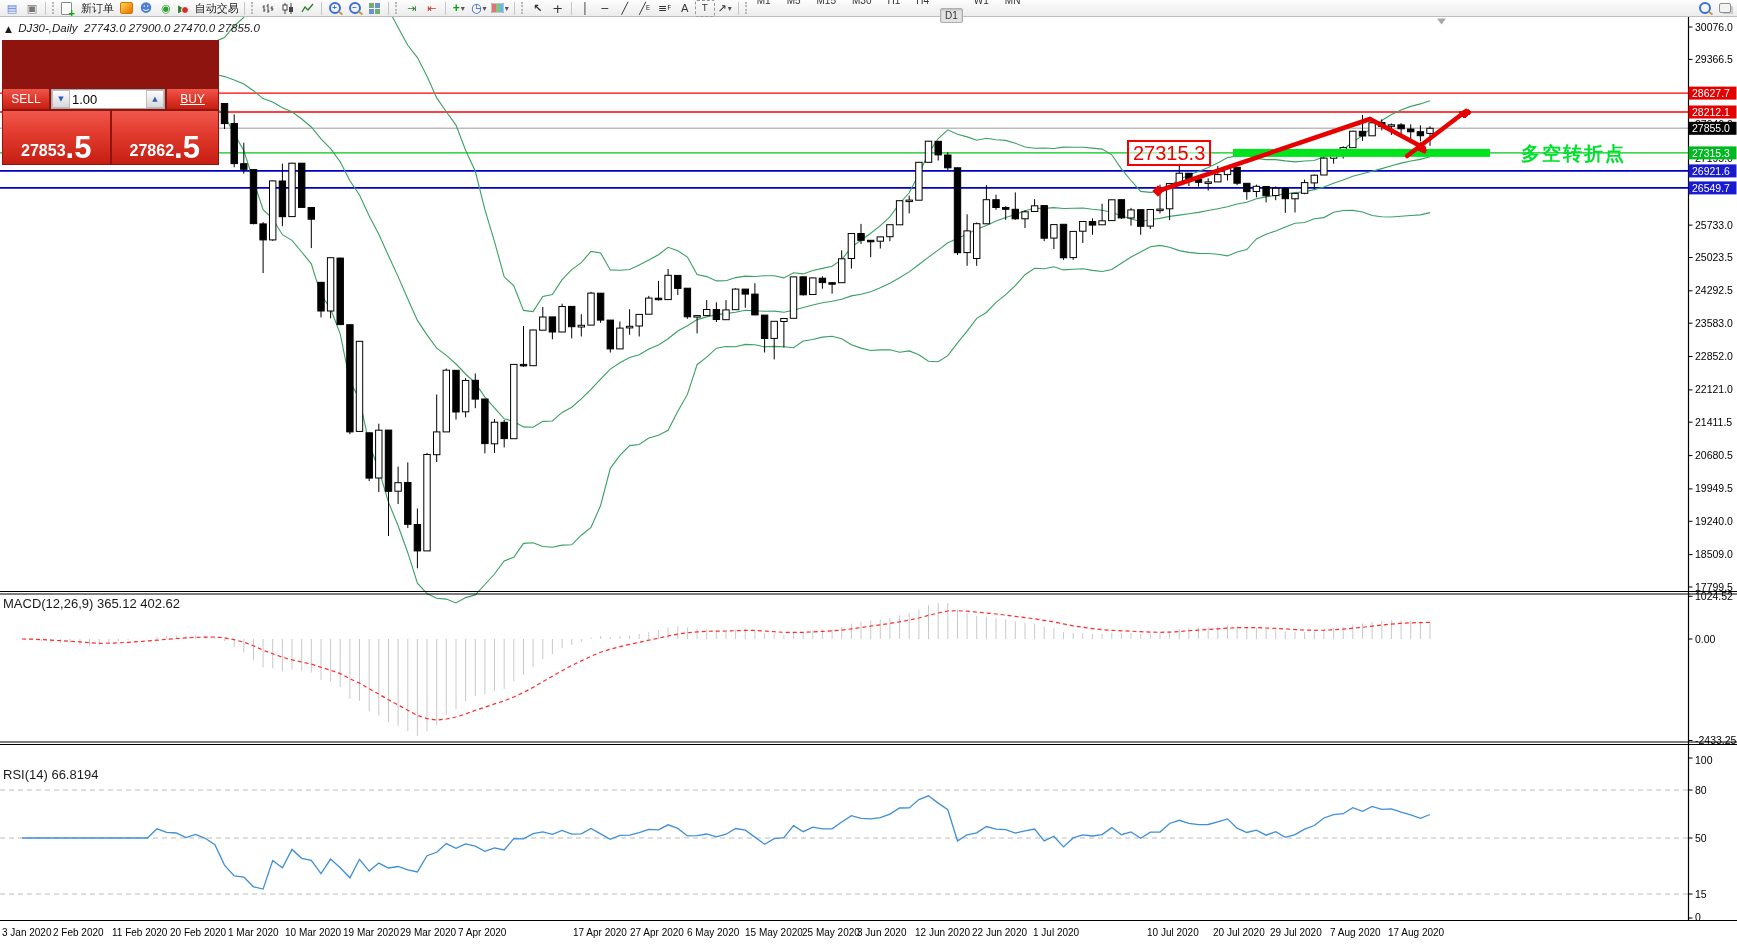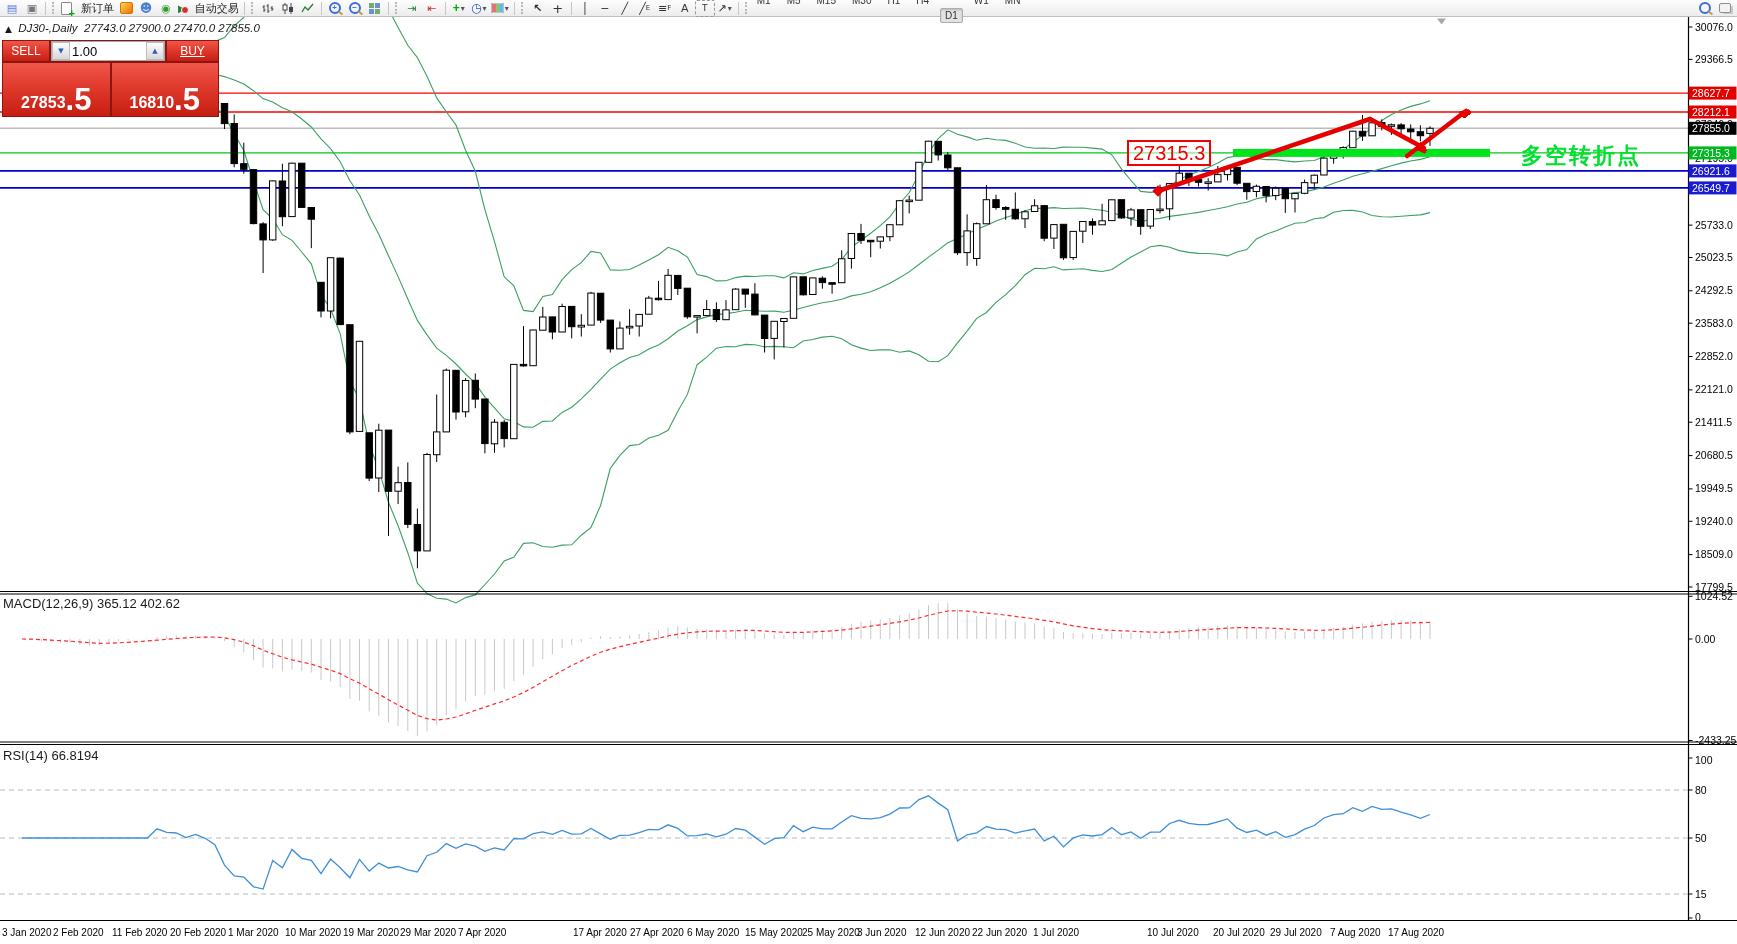--- a/index.html
+++ b/index.html
@@ -26,37 +26,37 @@
   .tf{font-size:10px;color:#333;padding:1px 4px;border:1px solid transparent;border-radius:2px;}
   .tf.active{background:#e3e3e3;border:1px solid #aeaeae;box-shadow:inset 0 1px 2px rgba(0,0,0,.2);margin-top:15px;}
   .glyph{font-family:"DejaVu Sans",sans-serif;}
   .right-group{margin-left:auto;display:flex;align-items:center;}
   
   #chart-svg{position:absolute;left:0;top:0;z-index:1;}
   #quote-title{position:absolute;left:5px;top:22px;font-size:11.5px;color:#1a1a1a;z-index:4;white-space:nowrap;font-style:italic;}
   #quote-title .arr{font-size:9px;margin-right:3px;}
   
   #oc-panel{position:absolute;left:2px;top:40px;width:217px;z-index:10;background:#8e1410;padding:1px;box-sizing:border-box;}
-  .oc-row1{display:flex;gap:2px;height:20px;}
+  .oc-row1{display:flex;gap:2px;height:20px;margin-top:48px;}
   .oc-btn{flex:0 0 46px;display:flex;align-items:center;justify-content:center;color:#fff;font-size:12px;
     background:linear-gradient(#f0564a,#e03a2d 45%,#c61e12);cursor:pointer;}
   .oc-btn.buy{flex:0 0 51px;text-decoration:underline;}
   .oc-spin{flex:1;display:flex;background:#fff;border:1px solid #a9a9a9;}
   .spin-btn{width:16px;display:flex;align-items:center;justify-content:center;font-size:7px;color:#2b5fb4;
     background:linear-gradient(#fdfdfd,#d8d8d8);border:1px solid #bdbdbd;cursor:pointer;}
   .oc-vol{flex:1;border:none;outline:none;font-size:13px;padding-right:5px;width:40px;font-family:inherit;}
   .oc-row2{display:flex;gap:2px;height:53px;margin-top:2px;}
   .oc-price{flex:1;display:flex;align-items:flex-end;justify-content:center;color:#fff;
     background:linear-gradient(#f0564a,#e03a2d 45%,#c61e12);padding-bottom:3px;cursor:pointer;}
   .oc-price .sm{font-size:16px;font-weight:bold;line-height:20px;}
   .oc-price .big{font-size:31px;font-weight:bold;line-height:26px;}
   .ind-label{position:absolute;left:3px;font-size:13px;color:#1a1a1a;z-index:4;white-space:nowrap;}
   #anno-price{position:absolute;left:1127px;top:140px;border:2px solid #f40000;color:#f40000;
     font-size:20px;line-height:22px;padding:0 4px;z-index:6;background:rgba(255,255,255,.55);}
-  #anno-note{position:absolute;left:1521px;top:141px;color:#00e02e;font-size:22px;font-weight:bold;
+  #anno-note{position:absolute;left:1521px;top:141px;color:#00e02e;font-size:19px;font-weight:bold;
     letter-spacing:2px;z-index:6;white-space:nowrap;}
 </style>
 </head>
 <body>
 
 <div id="stage">
 
   <div id="toolbar">
     <span class="tb-it glyph" style="color:#5a7edc">▤</span>
     <span class="tb-it glyph" style="color:#777">▣</span>
@@ -762,24 +762,24 @@
         <div class="spin-btn glyph">▲</div>
       </div>
       <div class="oc-btn buy">BUY</div>
     </div>
     <div class="oc-row2">
       <div class="oc-price">
         <span class="sm">27853</span>
           <span class="big">.5</span>
       </div>
       <div class="oc-price">
-        <span class="sm">16810</span>
+        <span class="sm">27862</span>
           <span class="big">.5</span>
       </div>
     </div>
   </div>
 
   <div class="ind-label" style="top:596px">MACD(12,26,9) 365.12 402.62</div>
-  <div class="ind-label" style="top:748px">RSI(14) 66.8194</div>
+  <div class="ind-label" style="top:767px">RSI(14) 66.8194</div>
 
   <div id="anno-price">27315.3</div>
   <div id="anno-note">多空转折点</div>
 </div>
 
 </body></html>

